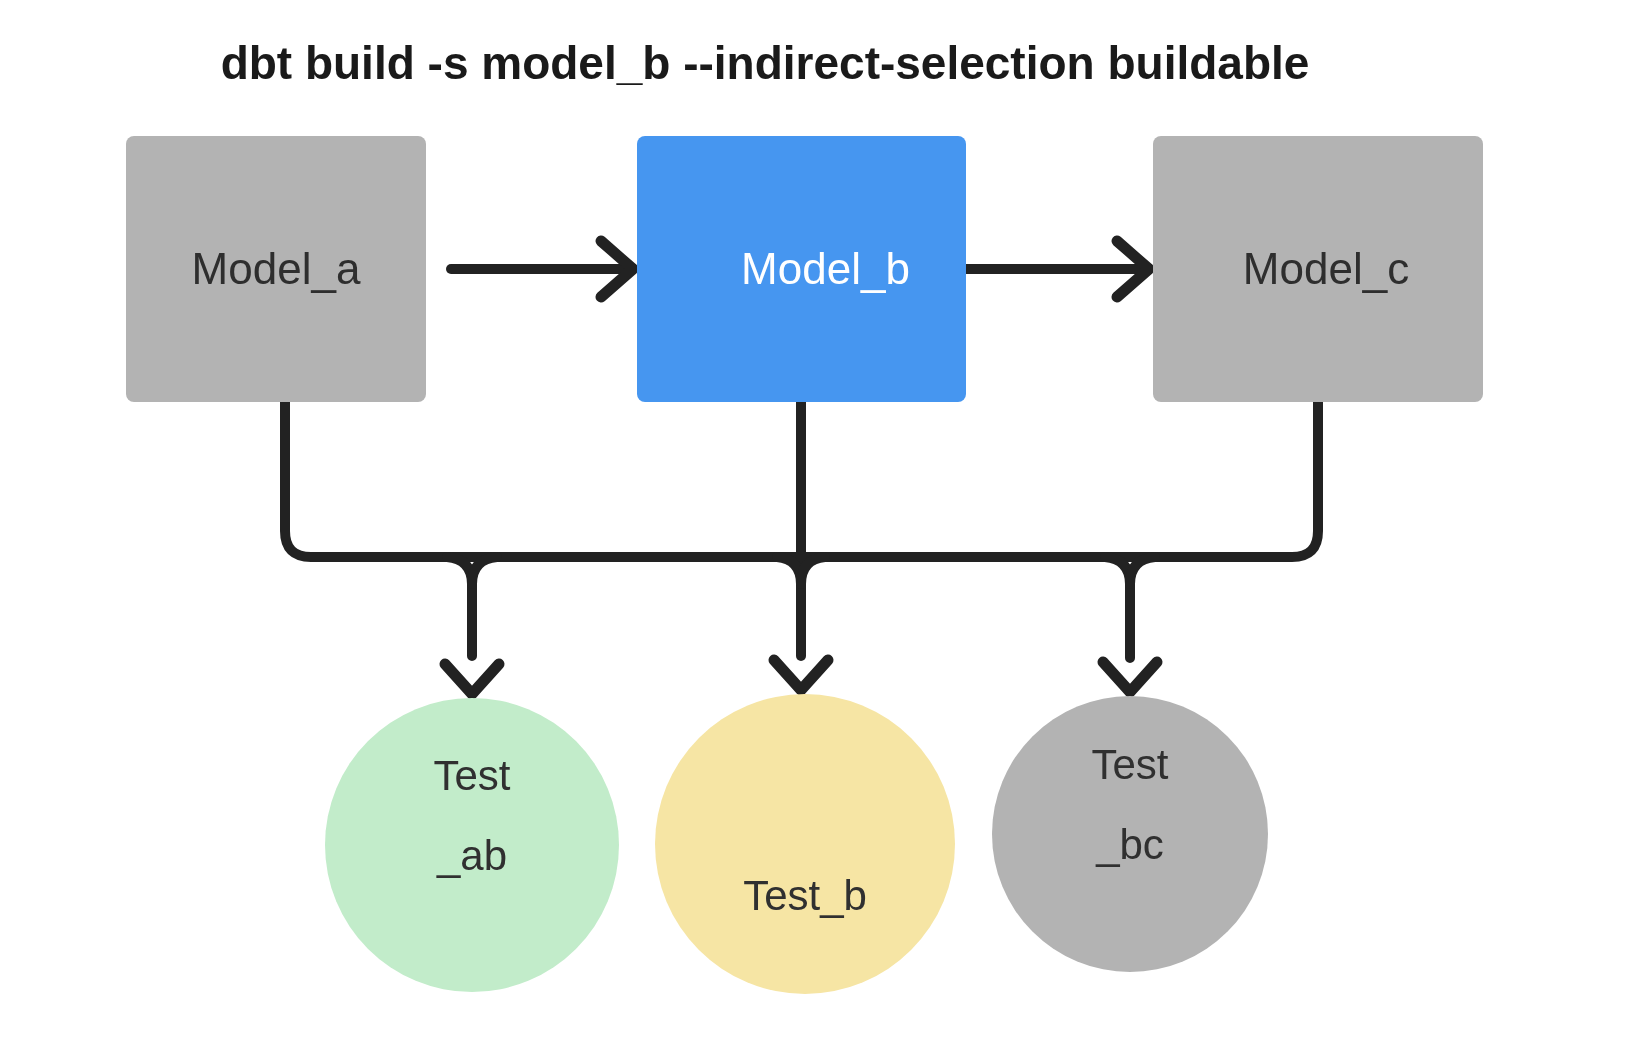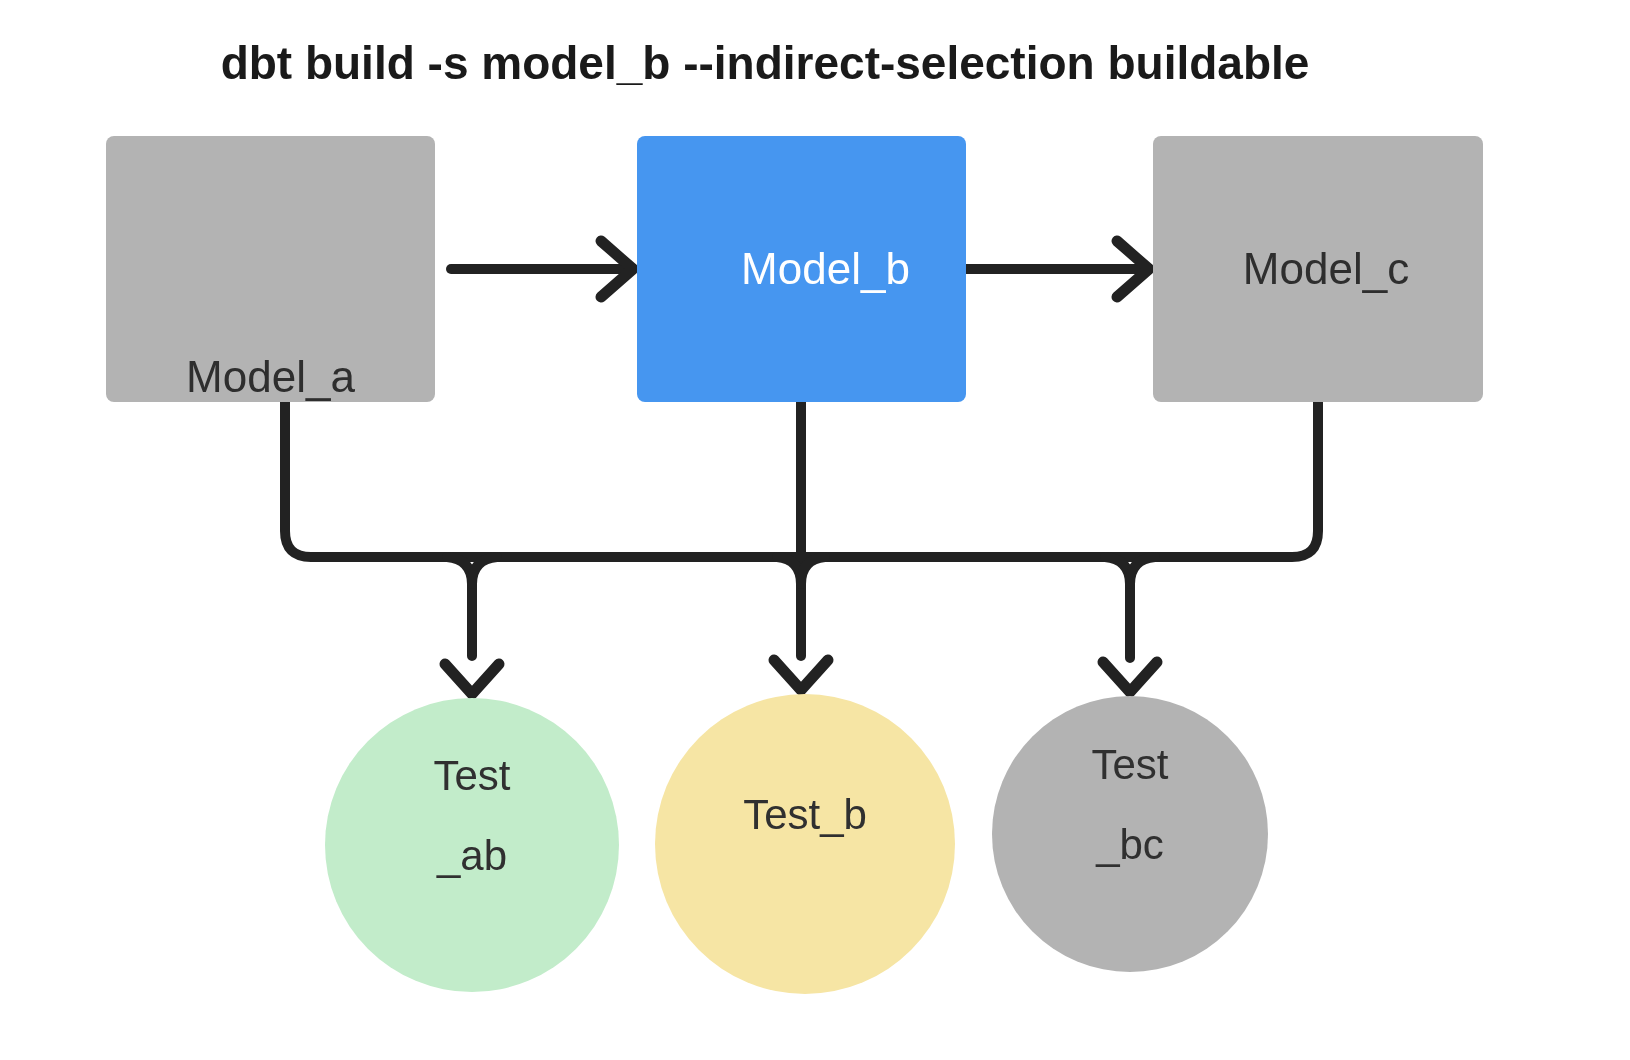--- a/index.html
+++ b/index.html
@@ -27,21 +27,21 @@
   .node{
     position:absolute;
     display:flex;align-items:center;justify-content:center;
     box-sizing:border-box;
   }
   .box{
     border-radius:8px;
     font-size:44px;
     font-weight:500;
   }
-  .box-a{left:106px;top:136px;width:329px;height:266px;align-items:flex-end;}
+  .box-a{left:126px;top:136px;width:300px;height:266px;}
   .box-b{left:637px;top:136px;width:329px;height:266px;padding-left:48px;}
   .box-c{left:1153px;top:136px;width:330px;height:266px;padding-left:16px;}
   .circle{
     border-radius:50%;
     font-size:42px;
     font-weight:500;
     flex-direction:column;
     line-height:80px;
     padding-bottom:58px;
   }
@@ -92,21 +92,21 @@
 
   <div class="node box box-c" style="background: rgb(179, 179, 179); color: rgb(46, 46, 46);">
     <span>Model_c</span>
   </div>
 
   <div class="node circle circle-ab" style="background: rgb(194, 236, 202); color: rgb(48, 48, 48);">
     <span>Test</span>
     <span>_ab</span>
   </div>
 
-  <div class="node circle circle-b" style="background: rgb(246, 229, 164); color: rgb(48, 48, 48);">
+  <div class="node circle circle-b" style="background: rgb(246, 229, 164); color: rgb(48, 48, 48); justify-content: flex-end;">
     <span>Test_b</span>
 
   </div>
 
   <div class="node circle circle-bc" style="background: rgb(179, 179, 179); color: rgb(48, 48, 48);">
     <span>Test</span>
     <span>_bc</span>
   </div>
 
 </div>

